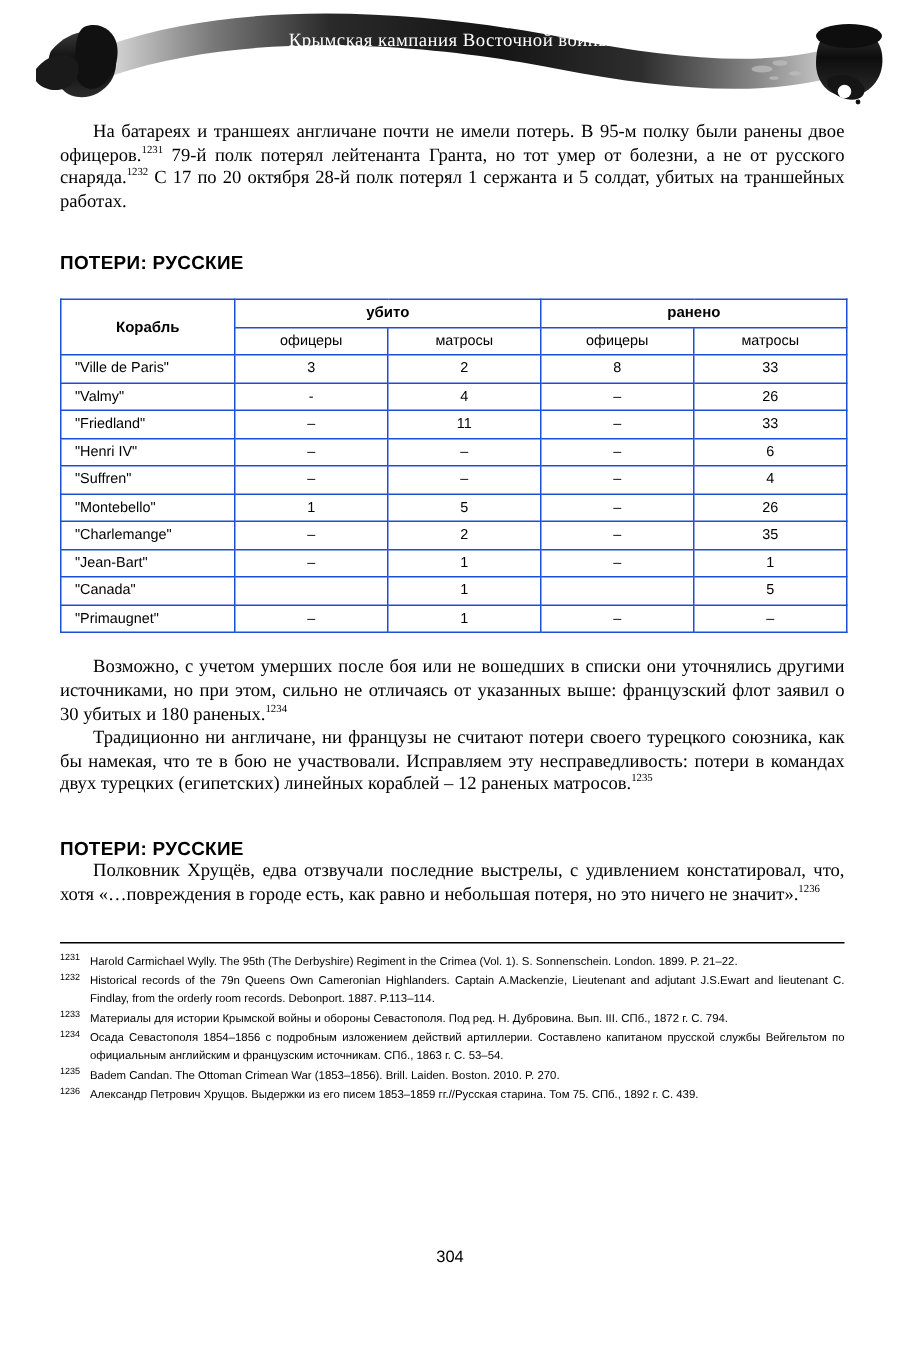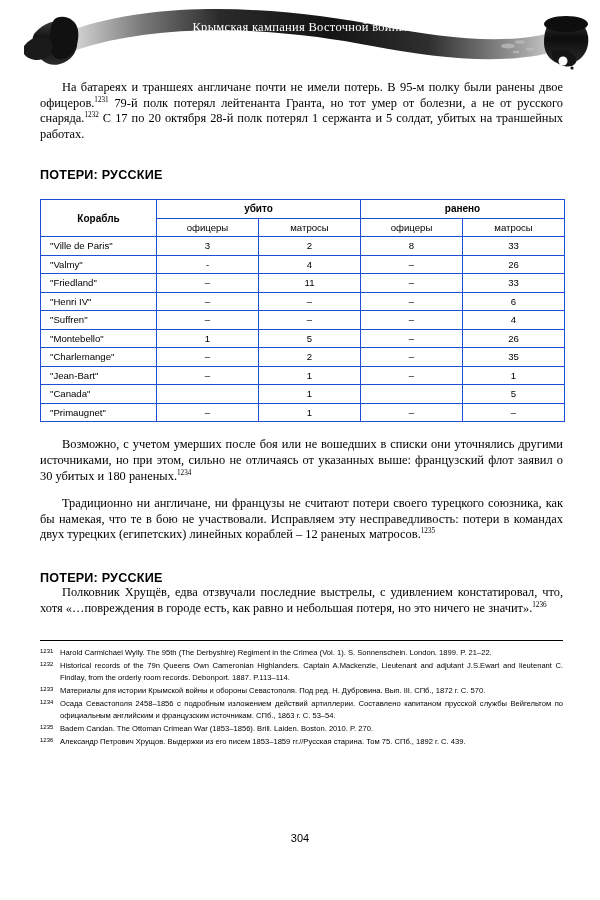--- a/index.html
+++ b/index.html
@@ -64,21 +64,21 @@
     line-height: 15.6px;
     text-align: justify;
     margin: 0;
     text-indent: 22px;
     hyphens: manual;
   }
   p.body.first {
     margin-top: 8px;
   }
   p.tight {
-    margin-top: 12px;
+    margin-top: 0;
   }
   sup {
     font-size: 7.2px;
     vertical-align: super;
     line-height: 0;
   }
 
   h2.section {
     font-family: "Liberation Sans", sans-serif;
     font-size: 12.6px;
@@ -323,22 +323,22 @@
 
     <h2 class="section" style="margin-top:28px;">ПОТЕРИ: РУССКИЕ</h2>
 
     <p class="body after-heading"><span>Полковник Хрущёв, едва отзвучали последние выстрелы, с удивлением констатировал, что, хотя «…повреждения в городе есть, как равно и небольшая потеря, но это ничего не значит».</span><sup>1236</sup></p>
 
     <div class="footnote-rule"></div>
 
     <ol class="footnotes" id="footnote-list">
         <li><span class="fn-num">1231</span><span>Harold Carmichael Wylly. The 95th (The Derbyshire) Regiment in the Crimea (Vol. 1). S. Sonnenschein. London. 1899. P. 21–22.</span></li>
         <li><span class="fn-num">1232</span><span>Historical records of the 79n Queens Own Cameronian Highlanders. Captain A.Mackenzie, Lieutenant and adjutant J.S.Ewart and lieutenant C. Findlay, from the orderly room records. Debonport. 1887. P.113–114.</span></li>
-        <li><span class="fn-num">1233</span><span>Материалы для истории Крымской войны и обороны Севастополя. Под ред. Н. Дубровина. Вып. III. СПб., 1872 г. С. 570.</span></li>
-        <li><span class="fn-num">1234</span><span>Осада Севастополя 2458–1856 с подробным изложением действий артиллерии. Составлено капитаном прусской службы Вейгельтом по официальным английским и французским источникам. СПб., 1863 г. С. 53–54.</span></li>
+        <li><span class="fn-num">1233</span><span>Материалы для истории Крымской войны и обороны Севастополя. Под ред. Н. Дубровина. Вып. III. СПб., 1872 г. С. 794.</span></li>
+        <li><span class="fn-num">1234</span><span>Осада Севастополя 1854–1856 с подробным изложением действий артиллерии. Составлено капитаном прусской службы Вейгельтом по официальным английским и французским источникам. СПб., 1863 г. С. 53–54.</span></li>
         <li><span class="fn-num">1235</span><span>Badem Candan. The Ottoman Crimean War (1853–1856). Brill. Laiden. Boston. 2010. P. 270.</span></li>
         <li><span class="fn-num">1236</span><span>Александр Петрович Хрущов. Выдержки из его писем 1853–1859 гг.//Русская старина. Том 75. СПб., 1892 г. С. 439.</span></li>
       </ol>
 
   </div>
 
   <div class="page-number">304</div>
 
 </div>
 

